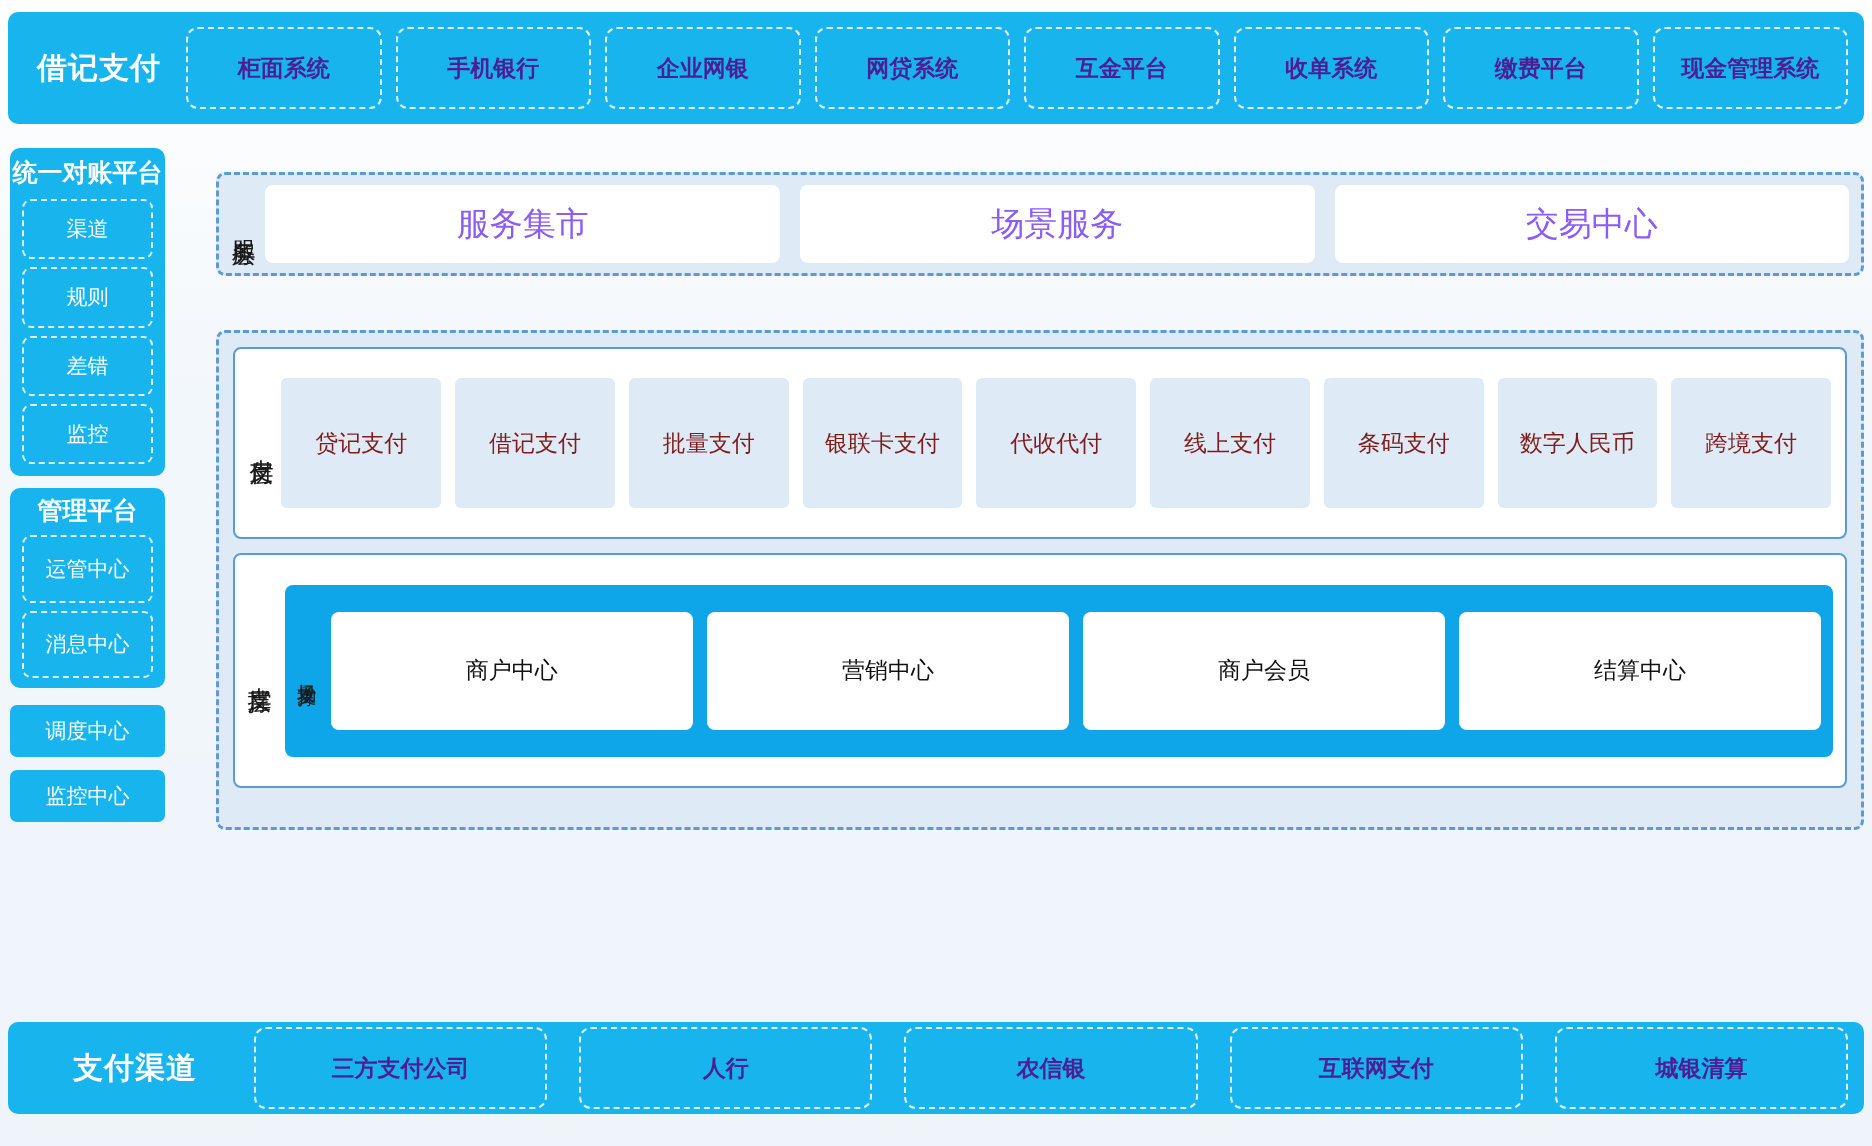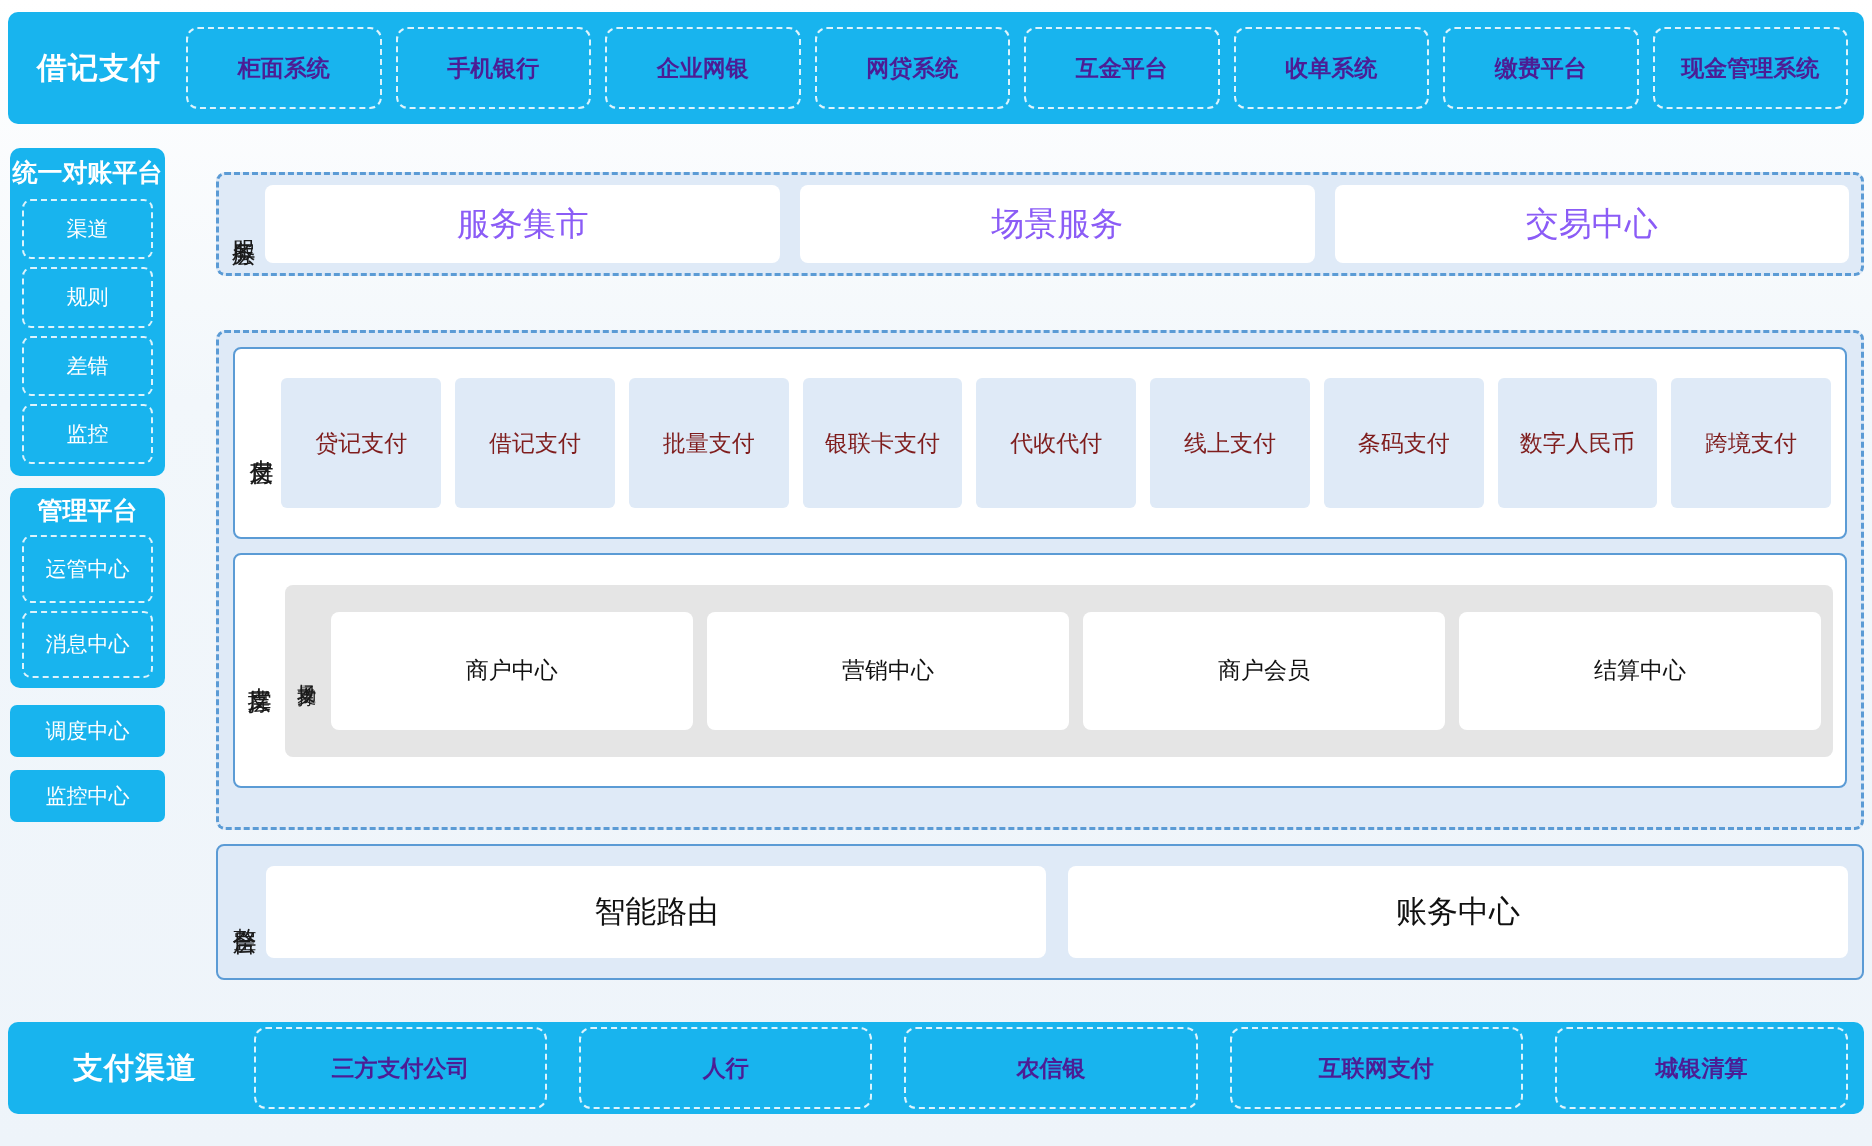--- a/index.html
+++ b/index.html
@@ -128,21 +128,21 @@
 
   #pay-cards { flex: 1; display: flex; gap: 14px; height: 130px; margin-left: 8px; }
   .pay-card {
     flex: 1 1 0; background: #dfeaf7; border-radius: 6px;
     display: flex; align-items: center; justify-content: center;
     font-size: 23px; color: #7f1d1d;
   }
 
   
   .sub-panel {
-    background: #e5e5e5; border-radius: 8px; height: 172px;
+    background: #0ea5e9; border-radius: 8px; height: 172px;
     display: flex; align-items: center; padding: 0 12px; gap: 14px;
   }
   #scene-panel { flex: 1.03 1 0; }
   #paysup-panel { flex: 1 1 0; }
   .sub-cards { flex: 1; display: flex; gap: 14px; height: 118px; }
   .sub-card {
     flex: 1 1 0; background: #ffffff; border-radius: 8px;
     display: flex; align-items: center; justify-content: center;
     font-size: 23px; color: #111;
   }
@@ -235,27 +235,20 @@
           <div class="sub-card">商户中心</div>
           <div class="sub-card">营销中心</div>
           <div class="sub-card">商户会员</div>
           <div class="sub-card">结算中心</div>
         </div>
       </div>
 
     </div>
   </div>
 
-  <div id="integ-wrap">
-    <div class="vlabel">整合层</div>
-    <div id="integ-cards">
-      <div class="integ-card">智能路由</div>
-      <div class="integ-card">账务中心</div>
-    </div>
-  </div>
 
   <div class="blue-bar" id="channel-bar">
     <div class="bar-title">支付渠道</div>
     <div id="channel-chips">
       <div class="dash-chip">三方支付公司</div>
       <div class="dash-chip">人行</div>
       <div class="dash-chip">农信银</div>
       <div class="dash-chip">互联网支付</div>
       <div class="dash-chip">城银清算</div>
     </div>

